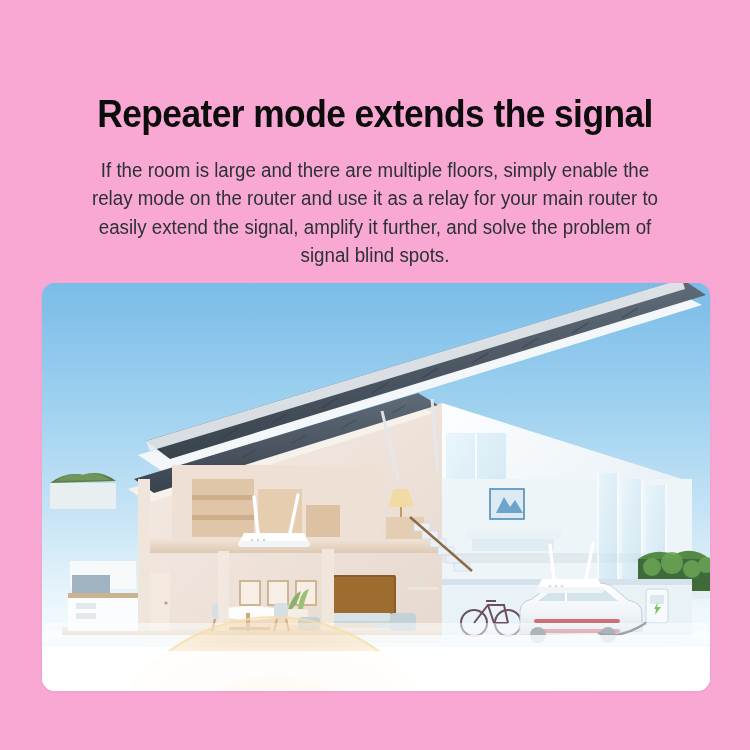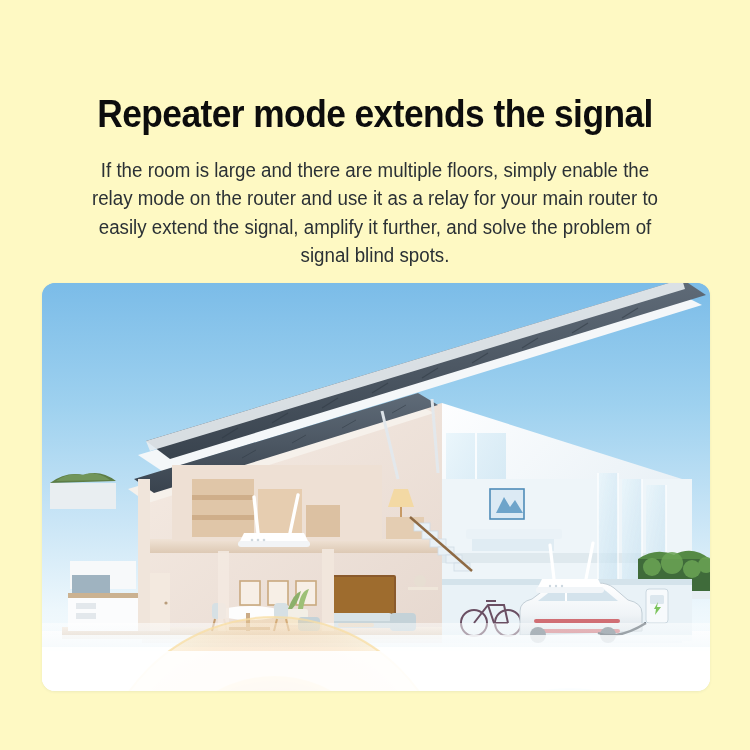--- a/index.html
+++ b/index.html
@@ -12,21 +12,21 @@
     overflow: hidden;
     background: #d4e1e4;
     font-family: "Liberation Sans", sans-serif;
     -webkit-font-smoothing: antialiased;
   }
 
   .page {
     position: relative;
     width: 750px;
     height: 750px;
-    background: #fef9c3;
+    background: #f9a8d4;
   }
 
   
   .headline {
     position: absolute;
     left: 0;
     top: 68px;
     width: 750px;
     text-align: center;
     font-family: "Liberation Sans Narrow", "Liberation Sans", sans-serif;

